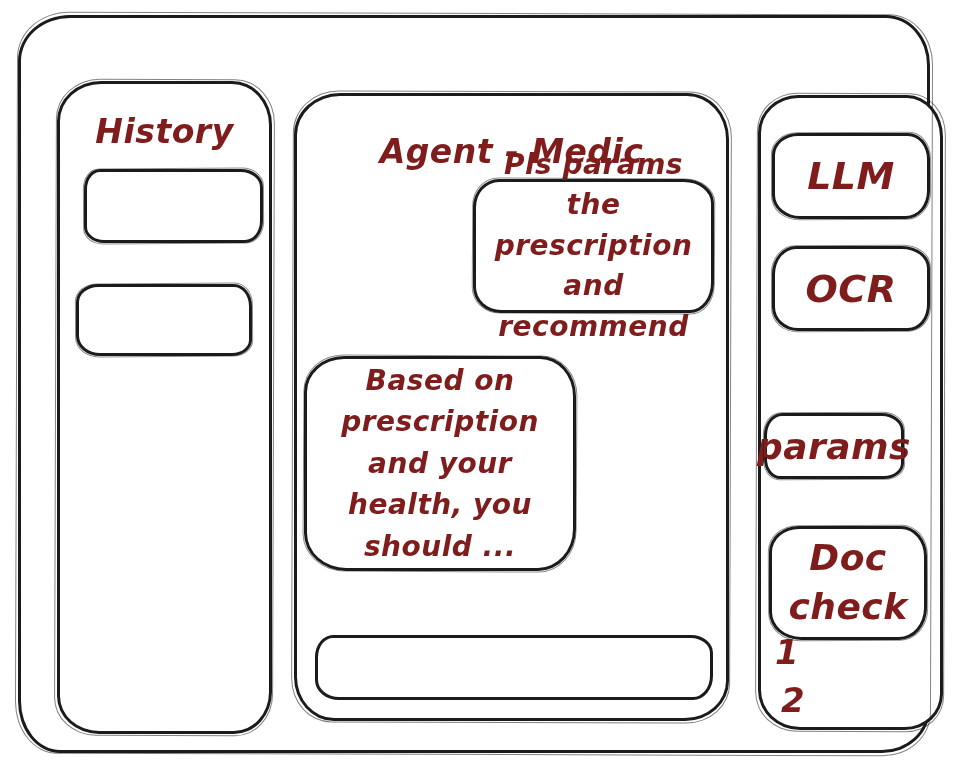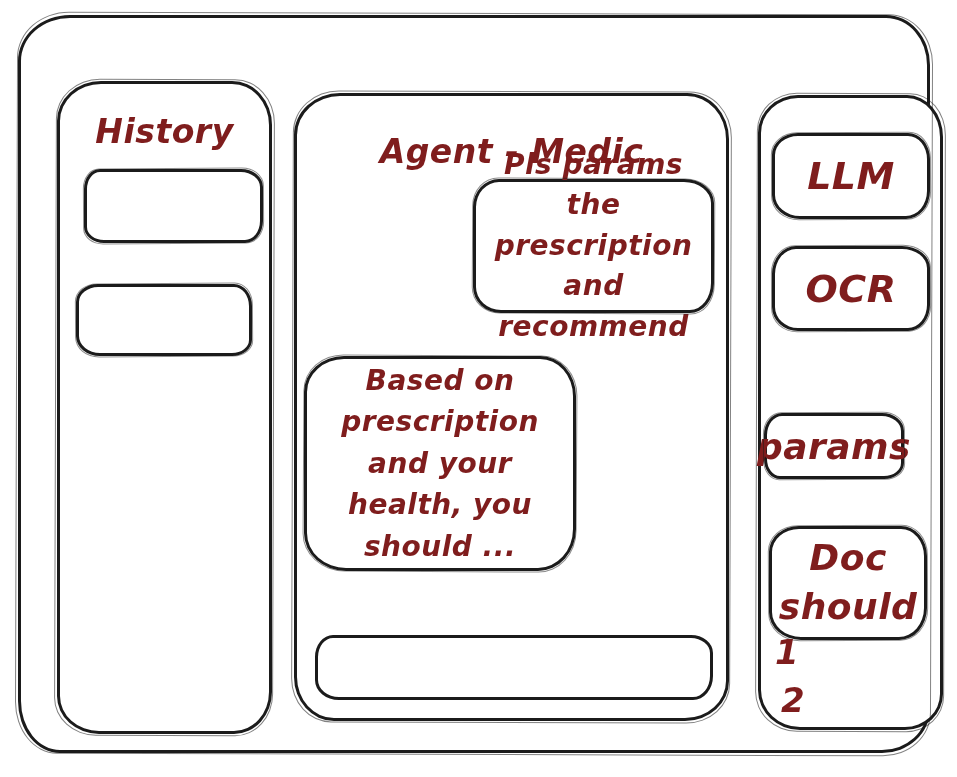--- a/index.html
+++ b/index.html
@@ -215,19 +215,19 @@
 health, you
 should ...</div>
       <input id="message-input" type="text" value="" placeholder="" style="">
     </div>
 
     <div id="tools-panel" class="sketch">
       <div id="ocr-button" class="tool-button hand">OCR</div>
       <div id="llm-button" class="tool-button hand">LLM</div>
       <div id="params-button" class="tool-button hand">params</div>
       <div id="doc-source-button" class="tool-button hand">Doc
-should</div>
+check</div>
       <div id="doc-number-1" class="doc-number hand">1</div>
       <div id="doc-number-2" class="doc-number hand">2</div>
     </div>
 
   </div>
 </div>
 
 </body></html>

